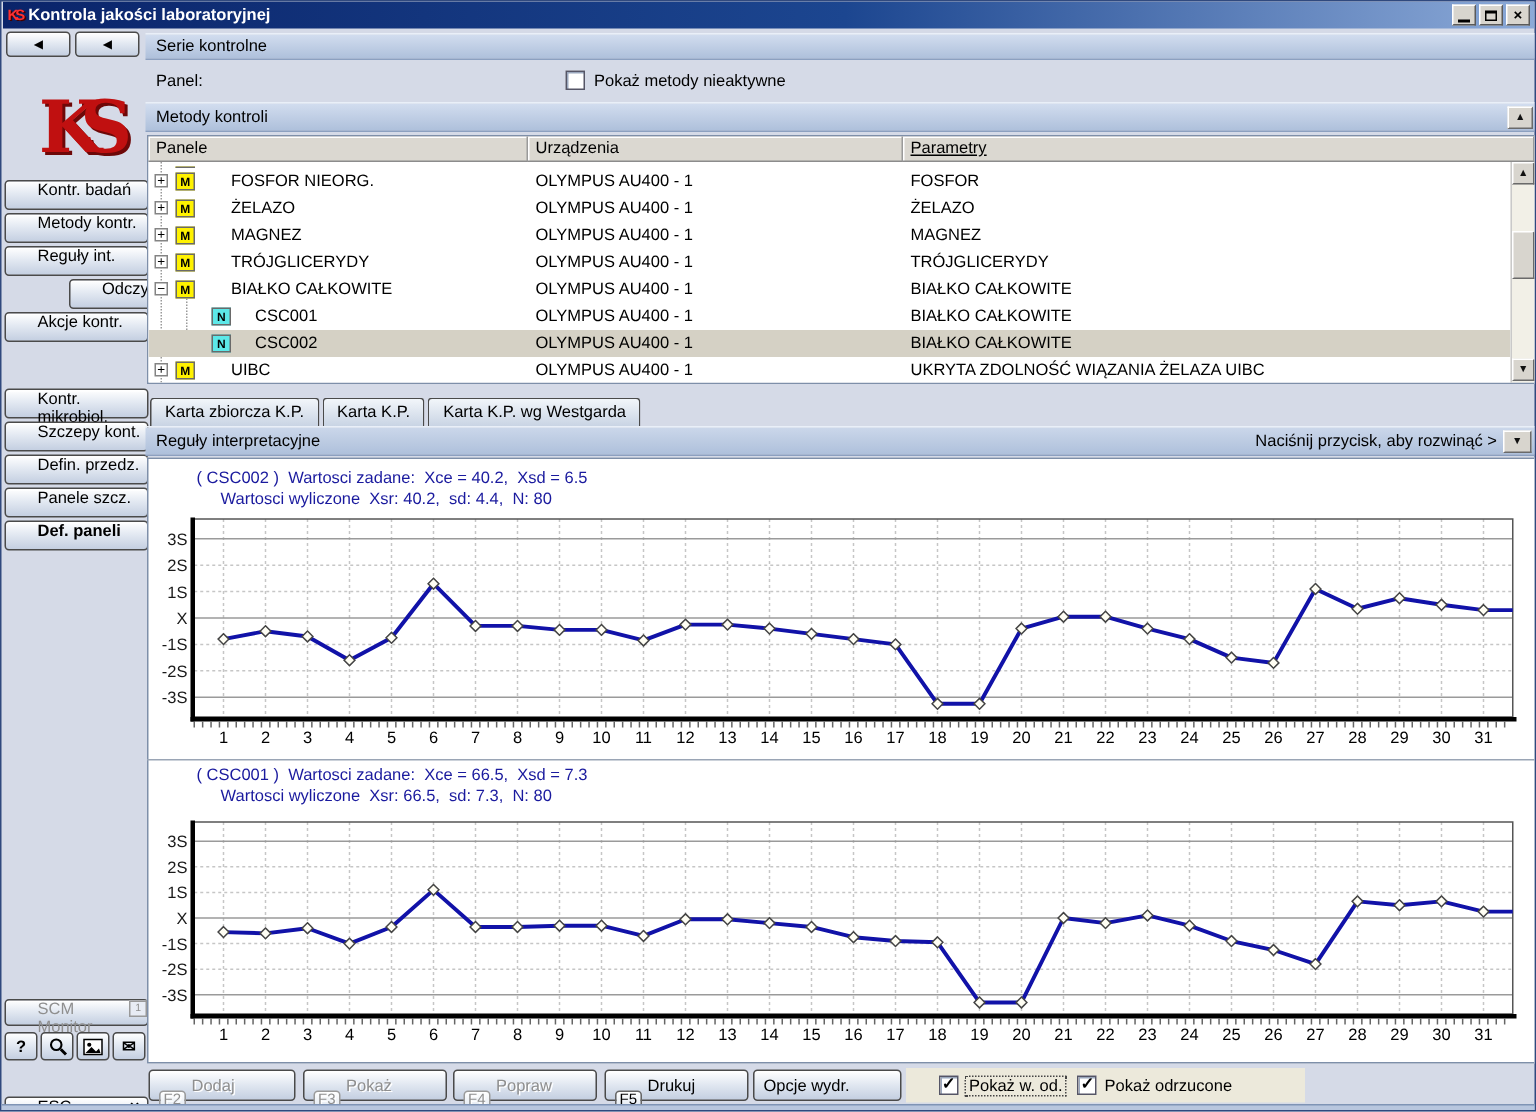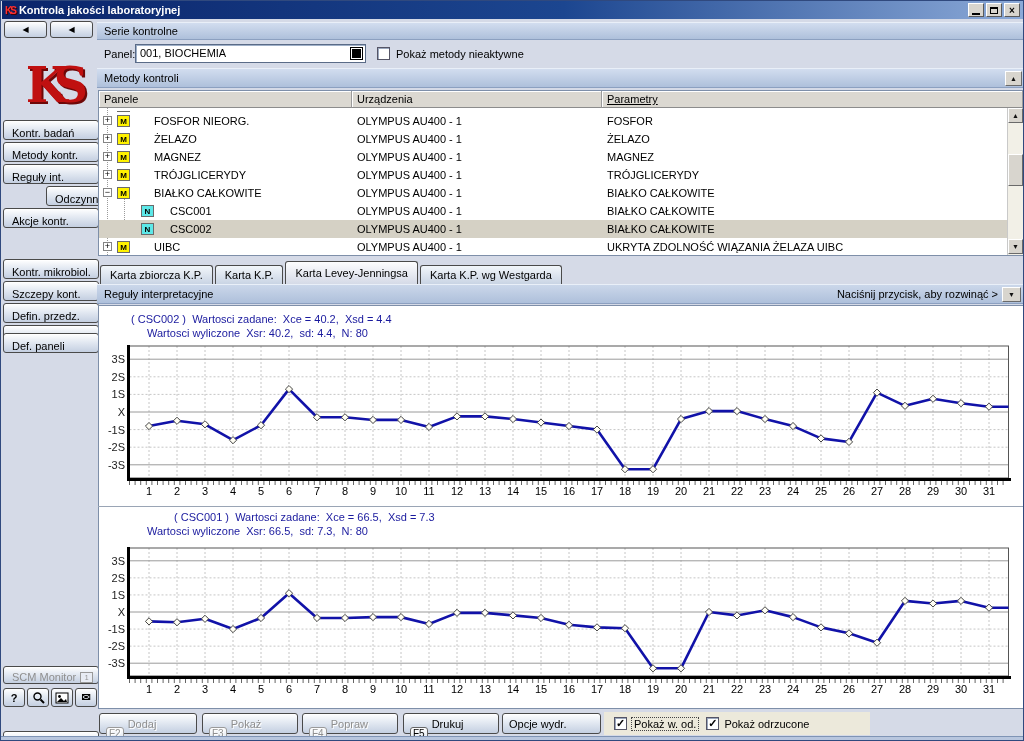--- a/index.html
+++ b/index.html
@@ -17,21 +17,21 @@
   .glyph-min{width:8px;height:2px;background:#000;margin-top:8px;}
   .glyph-rest{width:8px;height:7px;border:1px solid #000;border-top-width:2px;}
 
   
   .navbtn{position:absolute;height:17px;width:43px;border:1px solid #4A4A4A;border-radius:3px;
     background:linear-gradient(180deg,#fff,#E3E9F2 45%,#C4CFE1);display:flex;align-items:center;justify-content:center;font-size:8px;}
   .kslogo{position:absolute;left:6px;top:52px;width:86px;height:64px;display:flex;align-items:center;justify-content:center;
     font-weight:bold;font-size:48px;font-family:"DejaVu Serif",serif;color:#C01010;letter-spacing:-14px;text-shadow:2px 2px 0 #6E0808;}
   .side-btn{position:absolute;left:2px;width:96px;height:20px;border:1px solid #4A4A4A;border-radius:3px;
     background:linear-gradient(180deg,#FFFFFF,#E3E9F2 45%,#C4CFE1);box-shadow:inset 0 1px 0 #fff;
-    display:flex;align-items:flex-end;padding-left:8px;}
+    display:flex;align-items:flex-start;padding-left:21px;}
   .side-btn.gray{color:#8F8F8F;}
   .scmicon{width:13px;height:11px;border:1px solid #999;margin-left:4px;font-size:7px;line-height:9px;text-align:center;color:#8F8F8F;background:#E8ECF4;}
   .toolbtn{position:absolute;width:22px;height:19px;border:1px solid #4A4A4A;border-radius:3px;
     background:linear-gradient(180deg,#fff,#E3E9F2 45%,#C4CFE1);display:flex;align-items:center;justify-content:center;font-weight:bold;}
   .escx{margin-left:auto;padding-right:5px;font-weight:bold;}
 
   
   .hbar{position:absolute;left:96px;width:928px;background:linear-gradient(180deg,#D2DDEF,#AEC0DB);
     border-top:1px solid #E9EFF8;border-bottom:1px solid #8CA0C0;display:flex;align-items:center;padding-left:7px;}
   .panelrow{position:absolute;left:96px;top:39px;width:928px;height:28px;}
@@ -82,21 +82,21 @@
 
   
   .fbtn{position:absolute;top:712px;height:21px;border:1px solid #4A4A4A;border-radius:3px;
     background:linear-gradient(180deg,#fff,#E3E9F2 45%,#C4CFE1);box-shadow:inset 0 1px 0 #fff;
     display:flex;align-items:center;padding-left:6px;gap:4px;}
   .fbtn.disabled{color:#8F8F8F;text-shadow:1px 1px 0 #fff;}
   .fkey{border:1px solid #666;border-radius:3px;padding:0 2px;font-size:10px;height:14px;line-height:12px;
     background:linear-gradient(#fff,#dde4ee);margin-top:20px;}
   .fbtn.disabled .fkey{border-color:#9a9a9a;color:#8F8F8F;}
   .cbstrip{position:absolute;left:603px;top:711px;width:266px;height:23px;background:#ECE9DB;
-    display:flex;align-items:center;gap:5px;padding-left:10px;}
+    display:flex;align-items:center;gap:5px;padding-left:22px;}
   .cblabel.focused{outline:1px dotted #444;padding:0 2px;}
   .bottomstrip{position:absolute;left:0;top:735px;width:1024px;height:6px;background:#B8C6DE;border-top:1px solid #7F94B5;}
 </style>
 </head>
 <body>
 
 <div class="titlebar">
   <span class="ksicon">KS</span>
   <span>Kontrola jakości laboratoryjnej</span>
   <span class="winbtns">
@@ -142,21 +142,21 @@
     </div>
   <div class="side-btn" style="top:280px;">
       <span>Szczepy kont.</span>
     </div>
   <div class="side-btn" style="top:302px;">
       <span>Defin. przedz.</span>
     </div>
   <div class="side-btn" style="top:324px;">
       <span>Panele szcz.</span>
     </div>
-  <div class="side-btn" style="top:332px;">
+  <div class="side-btn" style="top:346px;font-weight:bold;">
       <span>Def. paneli</span>
     </div>
 
   <div class="side-btn gray" style="top:665px;height:18px;">
     <span>SCM Monitor</span>
     <span class="scmicon">1</span>
   </div>
   <div class="toolbtn" style="left:2px;top:687px;">
       <span>?</span>
     </div>
@@ -180,24 +180,20 @@
     <span>ESC Zamknij</span>
     <span class="escx">×</span>
   </div>
 </div>
 
 <div class="hbar" style="top:21px;height:18px;">
   <span>Serie kontrolne</span>
 </div>
 <div class="panelrow">
   <span style="position:absolute;left:7px;top:8px;">Panel:</span>
-  <div class="combo">
-    <span>001, BIOCHEMIA</span>
-    <span class="combobtn"></span>
-  </div>
   <span class="cb" style="position:absolute;left:280px;top:7px;"></span>
   <span style="position:absolute;left:299px;top:8px;">Pokaż metody nieaktywne</span>
 </div>
 
 <div class="hbar" style="top:67px;height:20px;">
   <span>Metody kontroli</span>
   <span class="smallbtn" style="margin-left:auto;margin-right:3px;">
       <span>▲</span>
     </span>
 </div>
@@ -270,34 +266,33 @@
   <div class="vscroll">
     <div class="sbtn" style="top:0;"><span>▲</span></div>
     <div class="sthumb"></div>
     <div class="sbtn" style="top:131px;"><span>▼</span></div>
   </div>
 </div>
 
 <div class="tabstrip">
   <div class="tab">Karta zbiorcza K.P.</div>
   <div class="tab">Karta K.P.</div>
-  <div class="tab active">Karta Levey-Jenningsa</div>
   <div class="tab">Karta K.P. wg Westgarda</div>
 </div>
 
 <div class="rulesbar">
   <span>Reguły interpretacyjne</span>
   <span class="rules-right">Naciśnij przycisk, aby rozwinąć &gt;</span>
   <span class="smallbtn" style="width:19px;">
       <span>▼</span>
     </span>
 </div>
 
 <div class="chartspanel"></div>
-<div class="ctitle" style="left:130px;top:312px;">( CSC002 )  Wartosci zadane:  Xce = 40.2,  Xsd = 4.4</div>
+<div class="ctitle" style="left:130px;top:312px;">( CSC002 )  Wartosci zadane:  Xce = 40.2,  Xsd = 6.5</div>
 <div class="ctitle" style="left:146px;top:326px;">Wartosci wyliczone  Xsr: 40.2,  sd: 4.4,  N: 80</div>
 <svg class="chartsvg" style="left:100px;top:343px;" width="920" height="160">
     <line x1="48" y1="2" x2="48" y2="134" stroke="#c6c6c6" stroke-dasharray="2,2"></line>
     <line x1="76" y1="2" x2="76" y2="134" stroke="#c6c6c6" stroke-dasharray="2,2"></line>
     <line x1="104" y1="2" x2="104" y2="134" stroke="#c6c6c6" stroke-dasharray="2,2"></line>
     <line x1="132" y1="2" x2="132" y2="134" stroke="#c6c6c6" stroke-dasharray="2,2"></line>
     <line x1="160" y1="2" x2="160" y2="134" stroke="#c6c6c6" stroke-dasharray="2,2"></line>
     <line x1="188" y1="2" x2="188" y2="134" stroke="#c6c6c6" stroke-dasharray="2,2"></line>
     <line x1="216" y1="2" x2="216" y2="134" stroke="#c6c6c6" stroke-dasharray="2,2"></line>
     <line x1="244" y1="2" x2="244" y2="134" stroke="#c6c6c6" stroke-dasharray="2,2"></line>
@@ -558,21 +553,21 @@
     <text x="24" y="36.8" text-anchor="end" font-size="11" fill="#1a1a1a">2S</text>
     <text x="24" y="54.4" text-anchor="end" font-size="11" fill="#1a1a1a">1S</text>
     <text x="24" y="72" text-anchor="end" font-size="11" fill="#1a1a1a">X</text>
     <text x="24" y="89.6" text-anchor="end" font-size="11" fill="#1a1a1a">-1S</text>
     <text x="24" y="107.2" text-anchor="end" font-size="11" fill="#1a1a1a">-2S</text>
     <text x="24" y="124.80000000000001" text-anchor="end" font-size="11" fill="#1a1a1a">-3S</text>
   </svg>
 
 <div class="chart-sep"></div>
 
-<div class="ctitle" style="left:130px;top:510px;margin-left:43px;">( CSC001 )  Wartosci zadane:  Xce = 66.5,  Xsd = 7.3</div>
+<div class="ctitle" style="left:130px;top:510px;">( CSC001 )  Wartosci zadane:  Xce = 66.5,  Xsd = 7.3</div>
 <div class="ctitle" style="left:146px;top:524px;">Wartosci wyliczone  Xsr: 66.5,  sd: 7.3,  N: 80</div>
 <svg class="chartsvg" style="left:100px;top:545px;" width="920" height="160">
     <line x1="48" y1="2" x2="48" y2="130" stroke="#c6c6c6" stroke-dasharray="2,2"></line>
     <line x1="76" y1="2" x2="76" y2="130" stroke="#c6c6c6" stroke-dasharray="2,2"></line>
     <line x1="104" y1="2" x2="104" y2="130" stroke="#c6c6c6" stroke-dasharray="2,2"></line>
     <line x1="132" y1="2" x2="132" y2="130" stroke="#c6c6c6" stroke-dasharray="2,2"></line>
     <line x1="160" y1="2" x2="160" y2="130" stroke="#c6c6c6" stroke-dasharray="2,2"></line>
     <line x1="188" y1="2" x2="188" y2="130" stroke="#c6c6c6" stroke-dasharray="2,2"></line>
     <line x1="216" y1="2" x2="216" y2="130" stroke="#c6c6c6" stroke-dasharray="2,2"></line>
     <line x1="244" y1="2" x2="244" y2="130" stroke="#c6c6c6" stroke-dasharray="2,2"></line>

